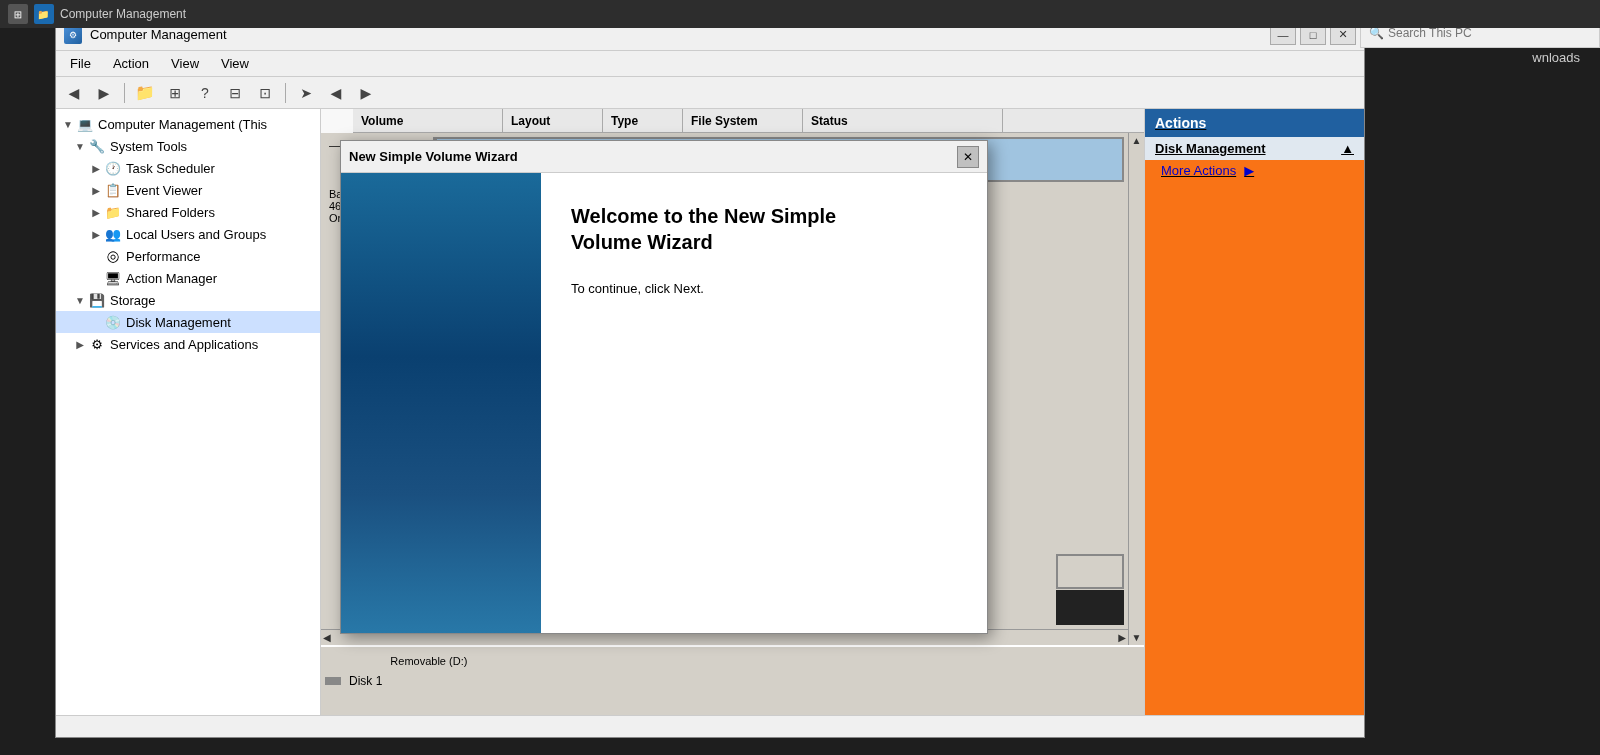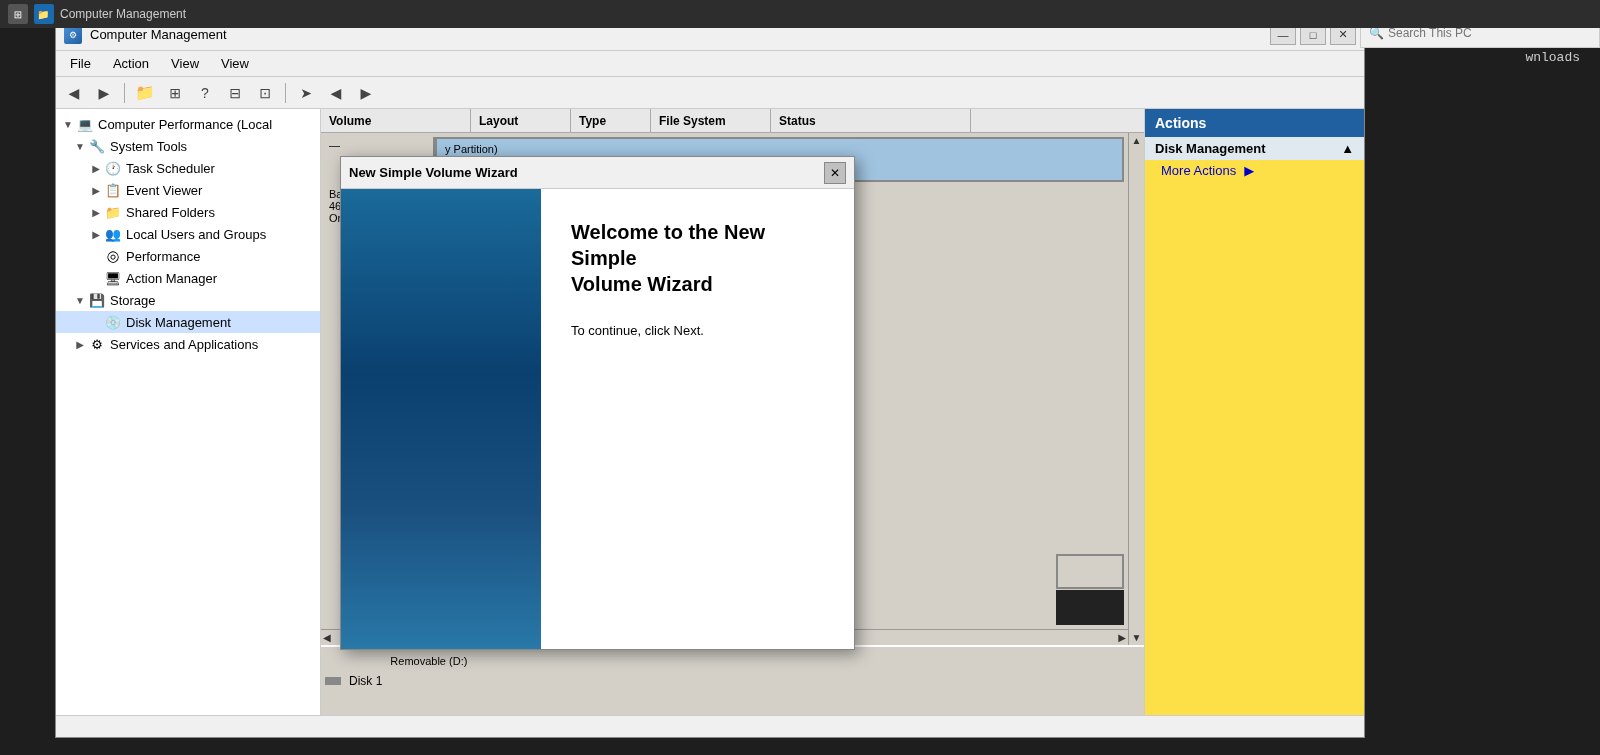--- a/index.html
+++ b/index.html
@@ -188,20 +188,21 @@
       overflow: hidden;
       position: relative;
     }
 
     
     .col-headers {
       display: flex;
       background: #e8e8e8;
       border-bottom: 1px solid #aaa;
       height: 24px;
+      margin-left: 32px;
     }
     .col-header {
       padding: 2px 8px;
       border-right: 1px solid #aaa;
       font-size: 12px;
       font-weight: bold;
       display: flex; align-items: center;
       color: #000;
     }
 
@@ -209,24 +210,25 @@
     .disk-area {
       flex: 1;
       background: #d4d0c8;
       overflow: auto;
       position: relative;
     }
 
     
     .actions-panel {
       width: 220px;
-      background: #fde047;
+      background: #f97316;
       border-left: 1px solid #ccc;
       display: flex;
       flex-direction: column;
+      text-decoration: underline;
     }
     .actions-header {
       background: #2060a0;
       color: white;
       font-size: 14px;
       font-weight: bold;
       padding: 6px 10px;
     }
     .actions-section-title {
       background: #e0e8f0;
@@ -255,27 +257,26 @@
       font-size: 12px;
       outline: none;
       color: #666;
     }
 
     
     .wizard-dialog {
       position: absolute;
       top: 140px;
       left: 340px;
-      width: 515px;
+      width: 648px;
       background: #1d4ed8;
       border: 1px solid #888;
       box-shadow: 4px 4px 15px rgba(0,0,0,0.4);
       pointer-events: all;
       z-index: 200;
-      margin-top: 16px;
     }
     .wizard-title-bar {
       height: 32px;
       background: #f0f0f0;
       border-bottom: 1px solid #ccc;
       display: flex;
       align-items: center;
       padding: 0 8px;
       justify-content: space-between;
     }
@@ -407,21 +408,21 @@
     <button class="toolbar-btn">▶</button>
   </div>
 
   <div class="content-area">
 
     <div class="sidebar">
 
       <div class="tree-item">
         <div class="tree-expand">▼</div>
         <div class="tree-icon">💻</div>
-        <span class="tree-label">Computer Performance (Local</span>
+        <span class="tree-label">Computer Management (This</span>
       </div>
 
       <div class="tree-item indent-1">
         <div class="tree-expand">▼</div>
         <div class="tree-icon">🔧</div>
         <span class="tree-label">System Tools</span>
       </div>
 
       <div class="tree-item indent-2">
         <div class="tree-expand">▶</div>
@@ -551,21 +552,21 @@
 
   <div class="status-bar">
   </div>
 </div>
 
 <div style="position:absolute;top:18px;right:0;width:240px;height:30px;background:#f0f0f0;border:1px solid #ccc;display:flex;align-items:center;padding:0 8px;gap:4px;z-index:5;">
   <span style="color:#666;font-size:12px;">🔍</span>
   <input class="search-input" type="text" style="flex: 1 1 0%; border: none; background: transparent; font-size: 12px; outline: none; color: rgb(102, 102, 102);" placeholder="Search This PC">
 </div>
 
-<div style="position:absolute;top:50px;right:20px;font-size:13px;color:#ccc;z-index:5;font-family:Liberation Mono, monospace;">wnloads</div>
+<div style="position:absolute;top:50px;right:20px;font-size:13px;color:#ccc;z-index:5;">wnloads</div>
 
 <div class="wizard-dialog">
 
   <div class="wizard-title-bar">
     <span class="wizard-title">New Simple Volume Wizard</span>
     <button class="wizard-close-btn">✕</button>
   </div>
 
   <div class="wizard-body">
 

